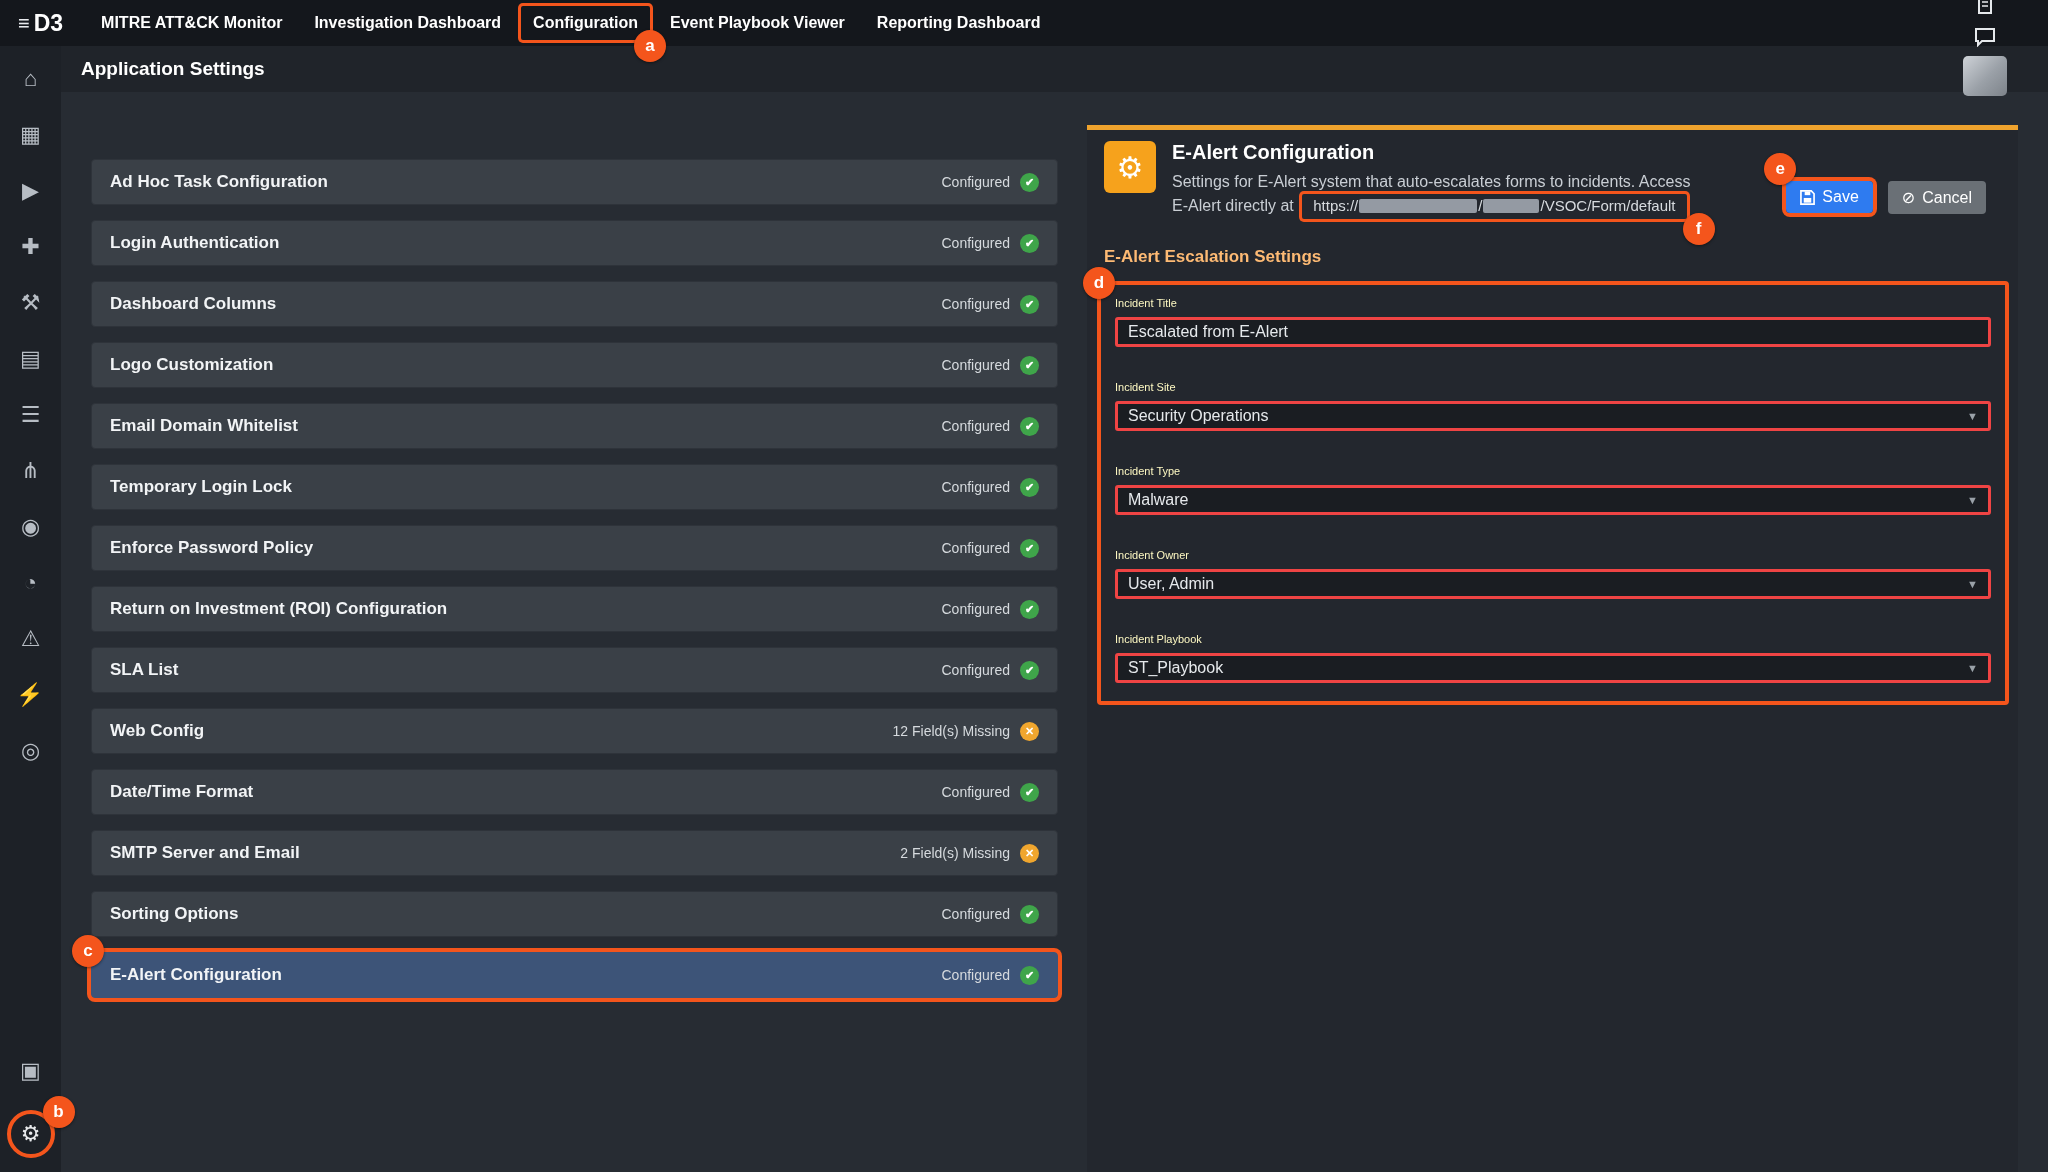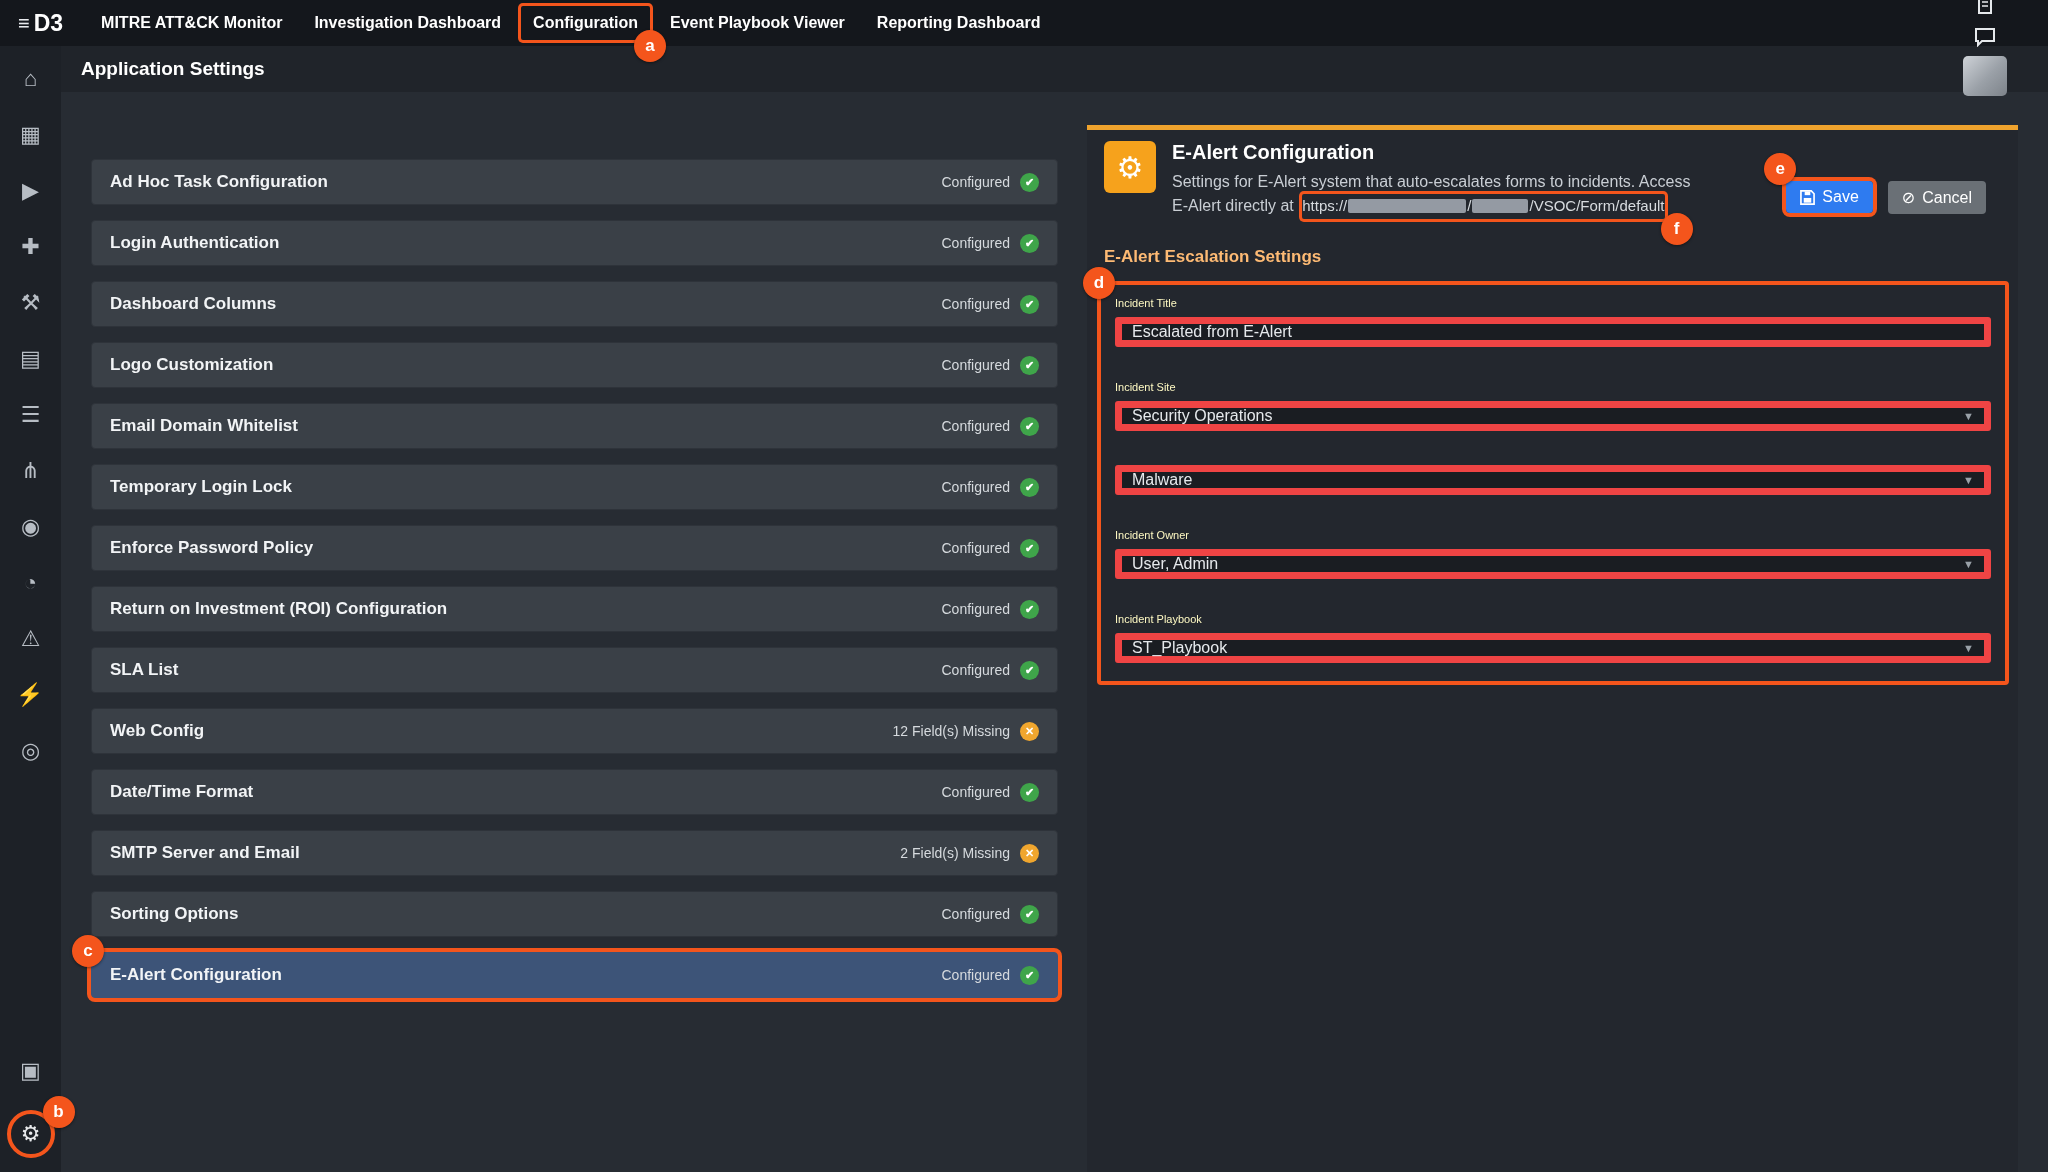--- a/index.html
+++ b/index.html
@@ -86,21 +86,21 @@
     background:#23272e; border-top:5px solid #efa32d; padding:11px 16px 0 17px;
   }
   .detail-header { display:flex; gap:16px; position:relative; padding-right:300px; }
   .gear-badge {
     flex:0 0 auto; width:52px; height:52px; border-radius:6px; background:#f6a21c;
     display:flex; align-items:center; justify-content:center; font-size:30px; color:#ffffff;
   }
   .detail-title { font-size:20px; font-weight:bold; color:#ffffff; margin-bottom:6px; }
   .detail-desc { font-size:16px; line-height:1.5; color:#c9ced4; max-width:620px; }
   .url-box {
-    position:relative; display:inline-block; margin-left:4px; padding:1px 0;
+    position:relative; display:inline-block; margin-left:4px; padding:1px 11px;
     box-shadow:0 0 0 3px #f4551c; border-radius:2px; font-size:15px; color:#d7dbdf; cursor:pointer;
   }
   .redacted {
     display:inline-block; height:14px; border-radius:2px; background:#949aa3;
     vertical-align:middle; margin:0 1px; position:relative; top:-1px;
   }
   .redacted.r1 { width:118px; }
   .redacted.r2 { width:56px; }
 
   .detail-actions { position:absolute; top:40px; right:16px; display:flex; gap:15px; align-items:flex-start; }
@@ -116,21 +116,21 @@
 
   .section-title { font-size:17px; font-weight:bold; color:#fdba74; margin:28px 0 14px; }
 
   .form-box {
     position:relative; border:4px solid #f4551c; border-radius:4px;
     margin:0 -7px; padding:12px 14px 18px;
   }
   .field + .field { margin-top:34px; }
   .flabel { display:block; font-size:11px; font-weight:normal; color:#fef9c3; margin-bottom:8px; }
   .control {
-    width:100%; height:30px; background:#1a1d22; border:7px solid #ef4444; border-radius:3px;
+    width:100%; height:30px; background:#1a1d22; border:3px solid #ef4444; border-radius:3px;
     color:#e6e9ec; font-size:16px; padding:0 10px;
     font-family:"Liberation Sans", sans-serif;
   }
   .control.select { display:flex; align-items:center; justify-content:space-between; cursor:pointer; }
   .caret { font-size:11px; color:#9aa1a8; }
 
   
   .marker {
     position:absolute; width:32px; height:32px; border-radius:50%;
     background:#f4551c; color:#ffffff; font-size:17px; font-weight:bold;
@@ -367,20 +367,21 @@
 
       <div class="field">
         <label class="flabel">Incident Site</label>
         <div class="control select">
           <span>Security Operations</span>
           <span class="caret">▼</span>
         </div>
       </div>
 
       <div class="field">
+        <label class="flabel">Incident Type</label>
         <div class="control select">
           <span>Malware</span>
           <span class="caret">▼</span>
         </div>
       </div>
 
       <div class="field">
         <label class="flabel">Incident Owner</label>
         <div class="control select">
           <span>User, Admin</span>

